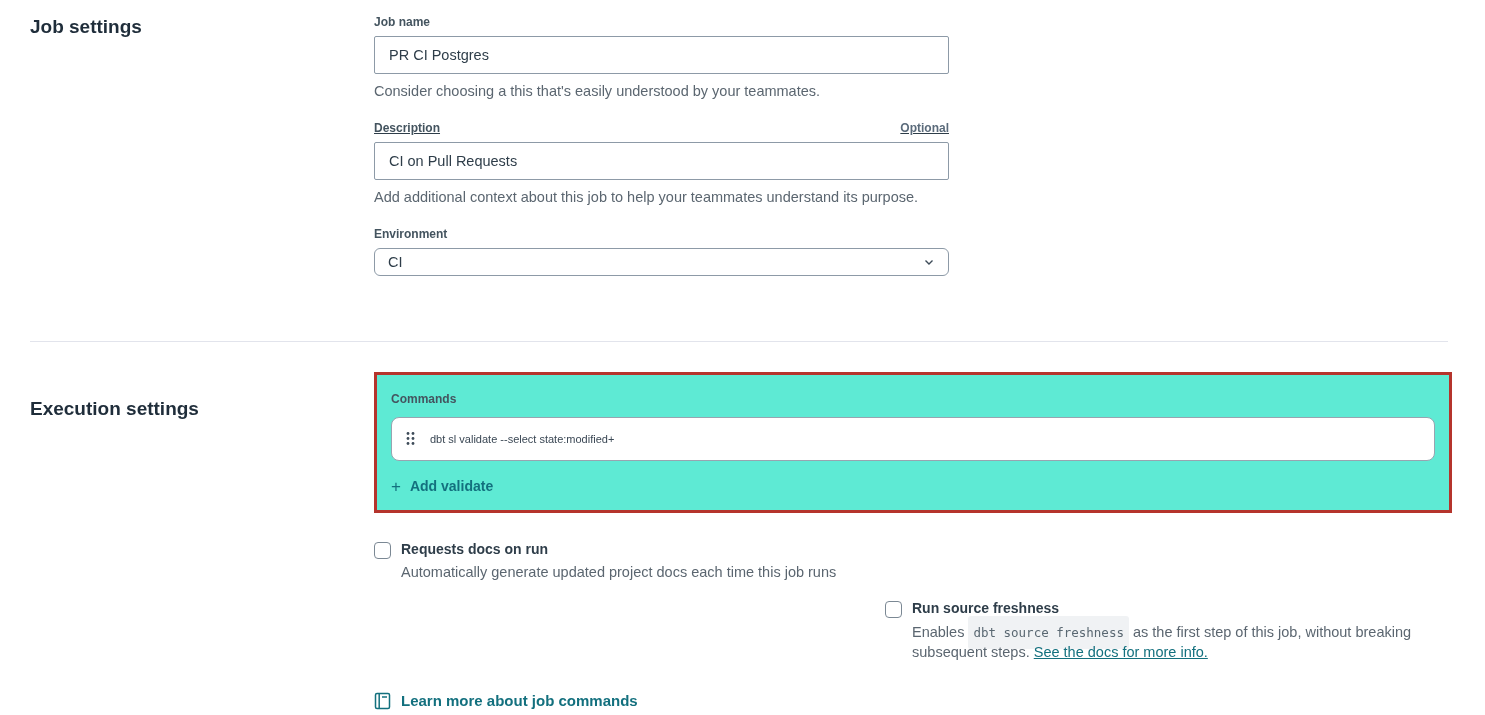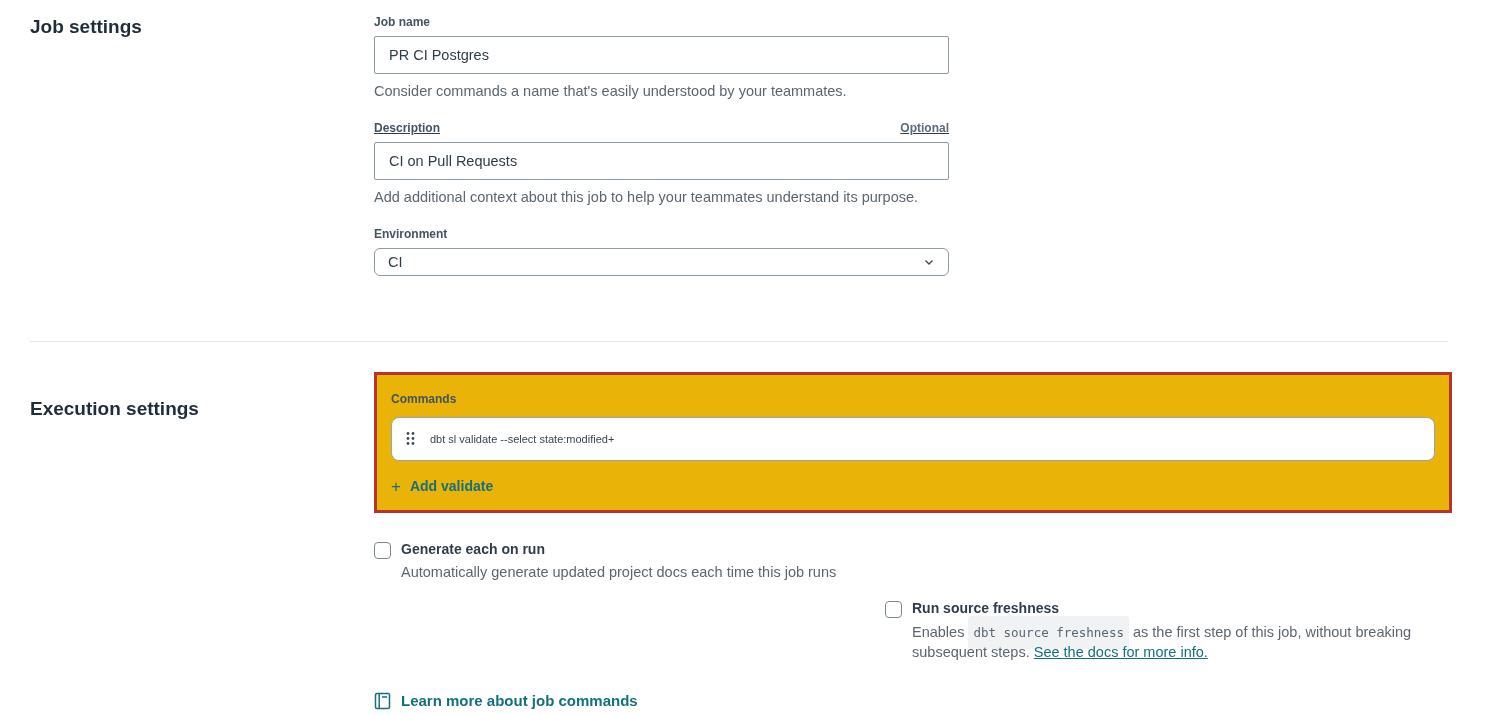--- a/index.html
+++ b/index.html
@@ -84,21 +84,21 @@
     border: none;
     border-top: 1px solid #e2e4ec;
     margin: 46px 37px 0 30px;
   }
   .section-exec { margin-top: 30px; }
 
   
   .commands-highlight {
     border: 3px solid #b5342c;
     padding: 17px 14px 14px 14px;
-    background: #eab308;
+    background: #5eead4;
   }
   .command-row {
     height: 44px;
     border: 1px solid #98a4b0;
     border-radius: 8px;
     display: flex;
     align-items: center;
     padding: 0 12px;
     gap: 13px;
     background: #fff;
@@ -198,21 +198,21 @@
 
   <section class="section section-job">
     <div>
       <h2 class="section-heading">Job settings</h2>
     </div>
     <div>
 
       <div class="field">
         <label class="field-label">Job name</label>
         <input class="text-input" type="text" value="PR CI Postgres" style="">
-        <p class="help-text">Consider commands a name that's easily understood by your teammates.</p>
+        <p class="help-text">Consider choosing a this that's easily understood by your teammates.</p>
       </div>
 
       <div class="field">
         <div class="label-row">
           <label class="field-label">Description</label>
           <span class="optional-badge">Optional</span>
         </div>
         <input class="text-input" type="text" value="CI on Pull Requests" style="">
         <p class="help-text">Add additional context about this job to help your teammates understand its purpose.</p>
       </div>
@@ -259,21 +259,21 @@
 
         <button class="add-command">
           <span class="plus-icon">+</span>
           <span>Add validate</span>
         </button>
       </div>
 
       <div class="check-row">
         <span class="checkbox"></span>
         <div>
-          <div class="check-label">Generate each on run</div>
+          <div class="check-label">Requests docs on run</div>
           <div class="check-desc">Automatically generate updated project docs each time this job runs</div>
         </div>
       </div>
 
       <div class="check-row">
         <span class="checkbox"></span>
         <div>
           <div class="check-label">Run source freshness</div>
           <div class="check-desc">
             <span>Enables </span><span class="inline-code">dbt source freshness</span><span> as the first step of this job, without breaking subsequent steps. </span><a class="doc-link">See the docs for more info.</a>

